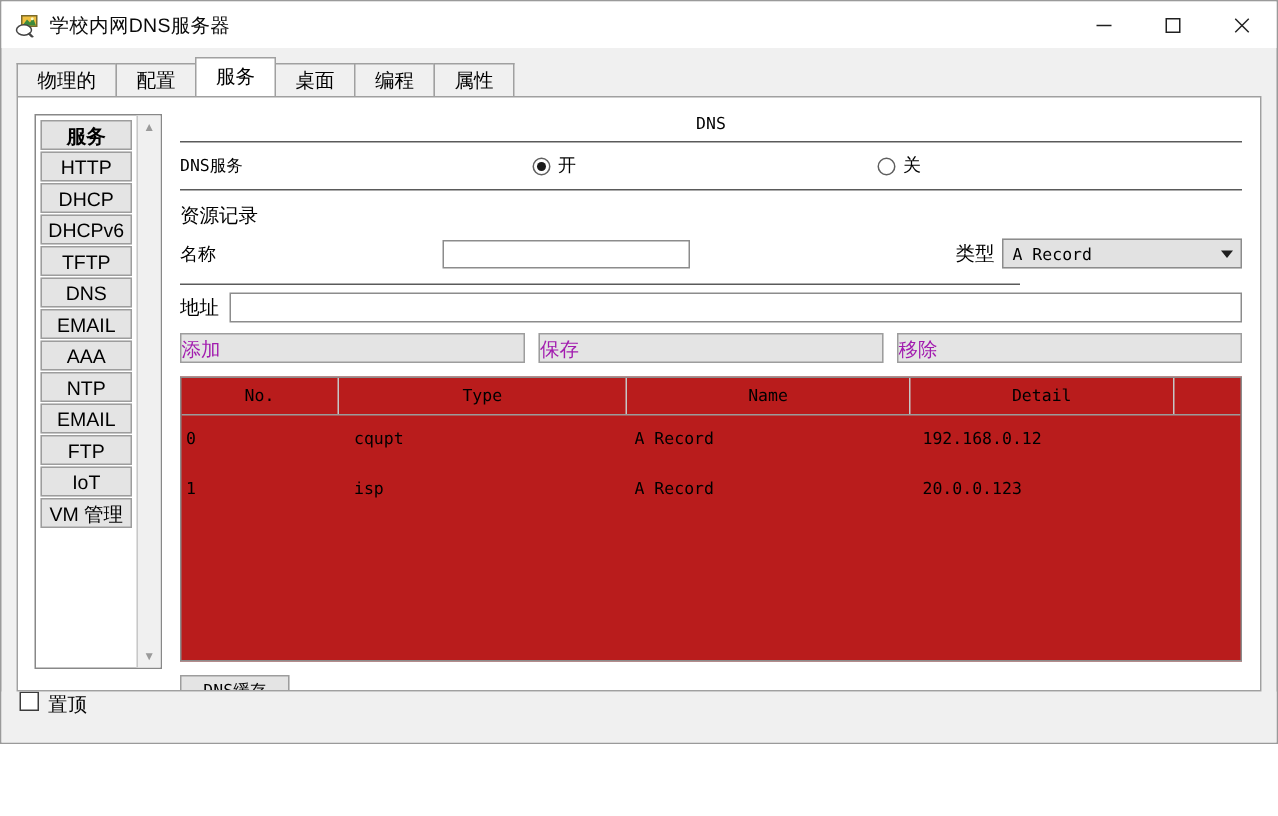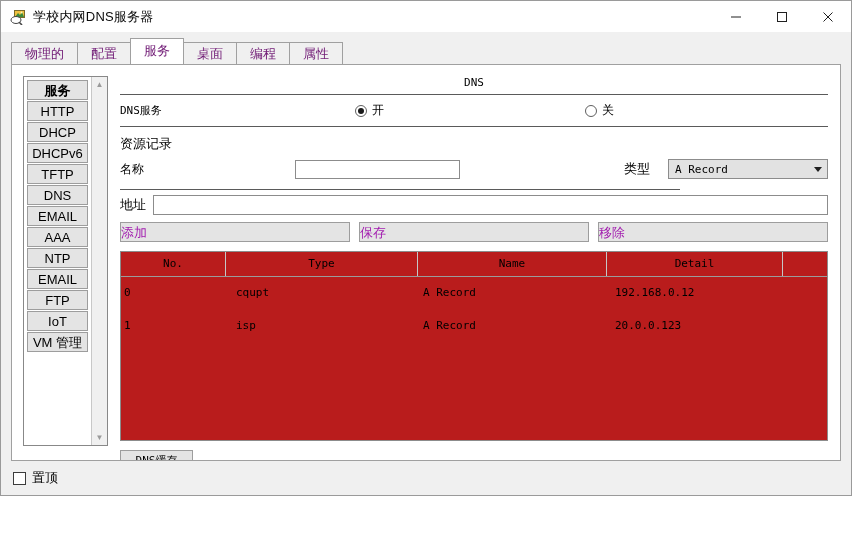--- a/index.html
+++ b/index.html
@@ -76,21 +76,21 @@
   .tab {
     height: 22px;
     line-height: 21px;
     padding: 0 13px;
     margin-right: -1px;
     box-sizing: border-box;
     border: 1px solid #a0a0a0;
     border-bottom: none;
     background: #f0f0f0;
     font-size: 13px;
-    color: #701a75;
+    color: #000000;
     text-align: center;
   }
   .tab.active {
     background: #ffffff;
     height: 26px;
     line-height: 24px;
     position: relative;
     z-index: 3;
     border-color: #a0a0a0;
   }
@@ -235,21 +235,21 @@
     left: 175px;
     width: 165px;
     height: 19px;
   }
   .type-wrap {
     position: absolute;
     right: 0;
     display: flex;
     align-items: center;
   }
-  .type-label { font-size: 13px; margin-right: 18px; text-align: center; }
+  .type-label { font-size: 13px; margin-right: 5px; text-align: center; }
   .combo {
     width: 160px;
     height: 20px;
     border: 1px solid #8c8c8c;
     background: #e2e2e2;
     box-sizing: border-box;
     display: flex;
     align-items: center;
     justify-content: space-between;
     padding: 0 5px 0 6px;
@@ -350,21 +350,20 @@
     box-sizing: border-box;
     font-family: "DejaVu Sans Mono", "Liberation Mono", monospace;
     font-size: 11px;
     color: #000;
   }
   
   .footer {
     height: 34px;
     min-height: 34px;
     display: flex;
-    align-items: center;
     padding-left: 12px;
     background: #f0f0f0;
   }
   .cbx {
     width: 13px;
     height: 13px;
     border: 1px solid #3c3c3c;
     background: #ffffff;
     box-sizing: border-box;
     margin-right: 6px;

